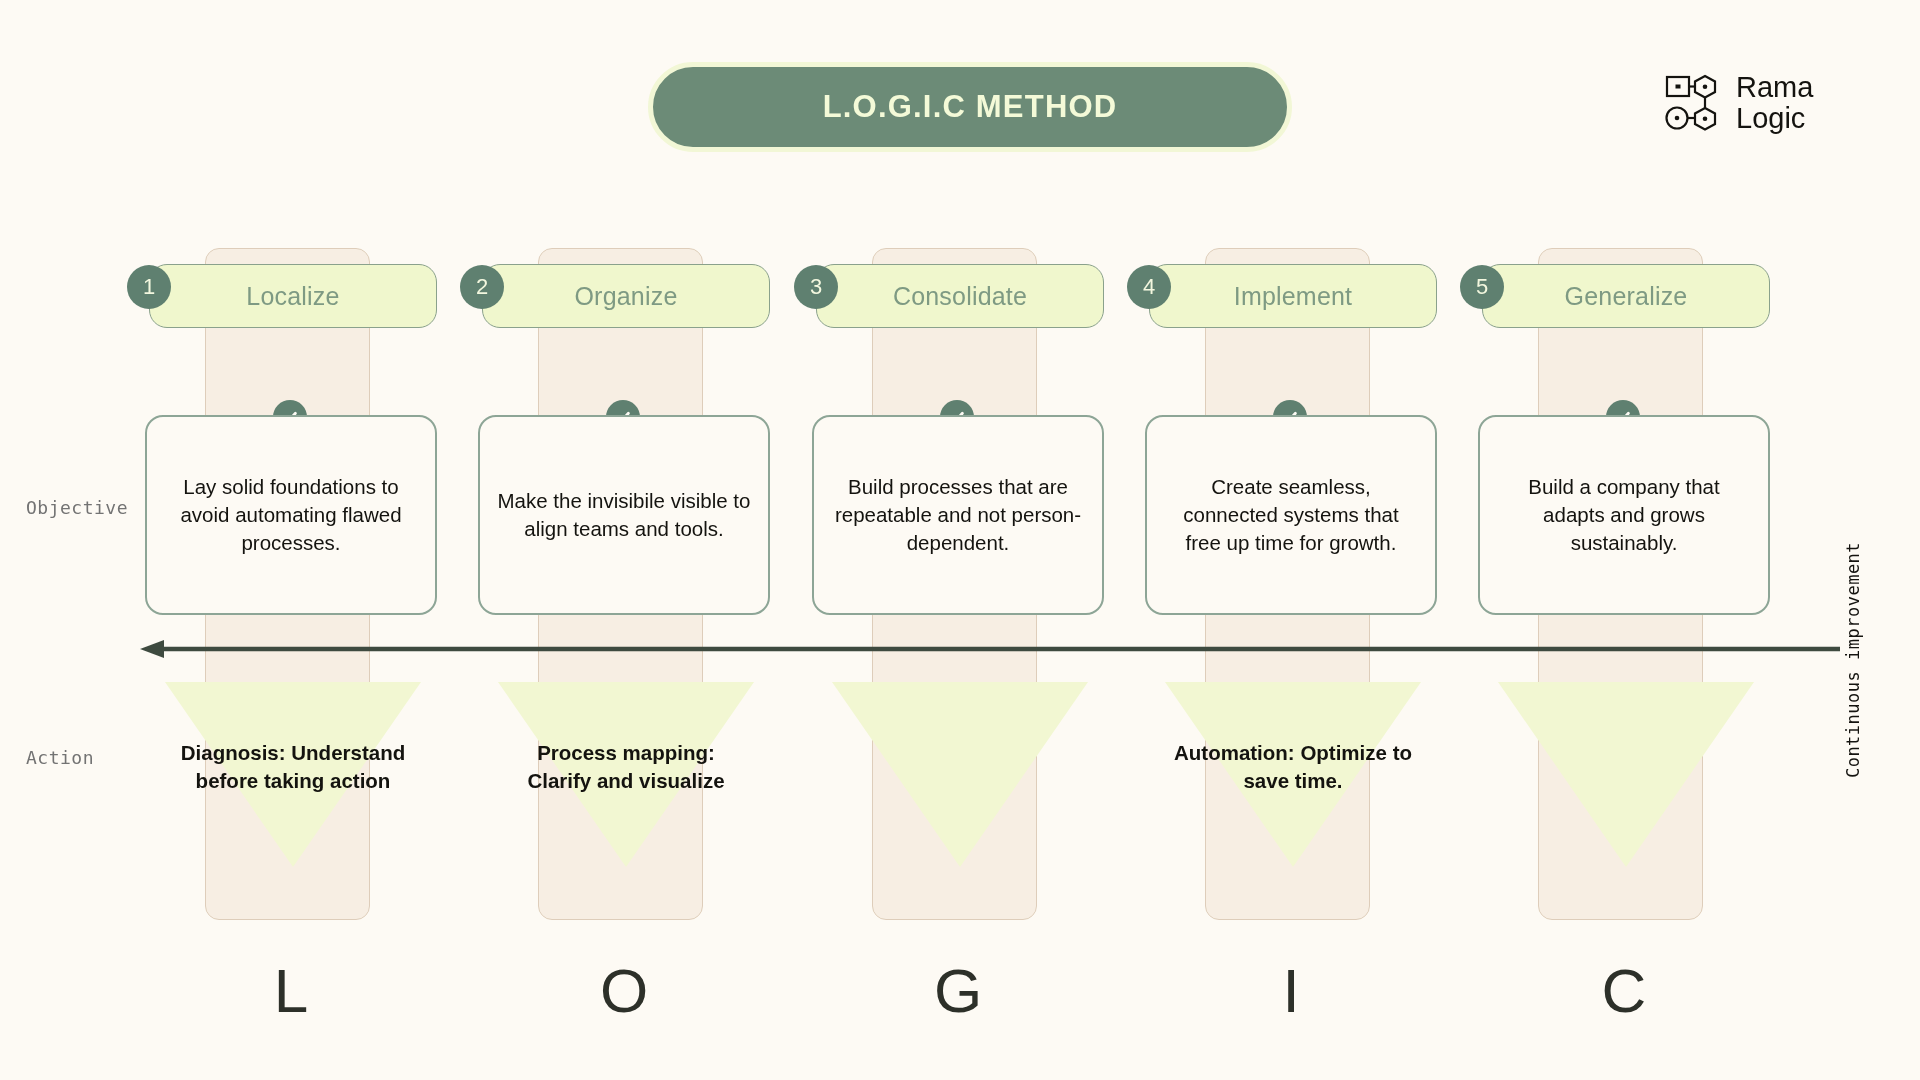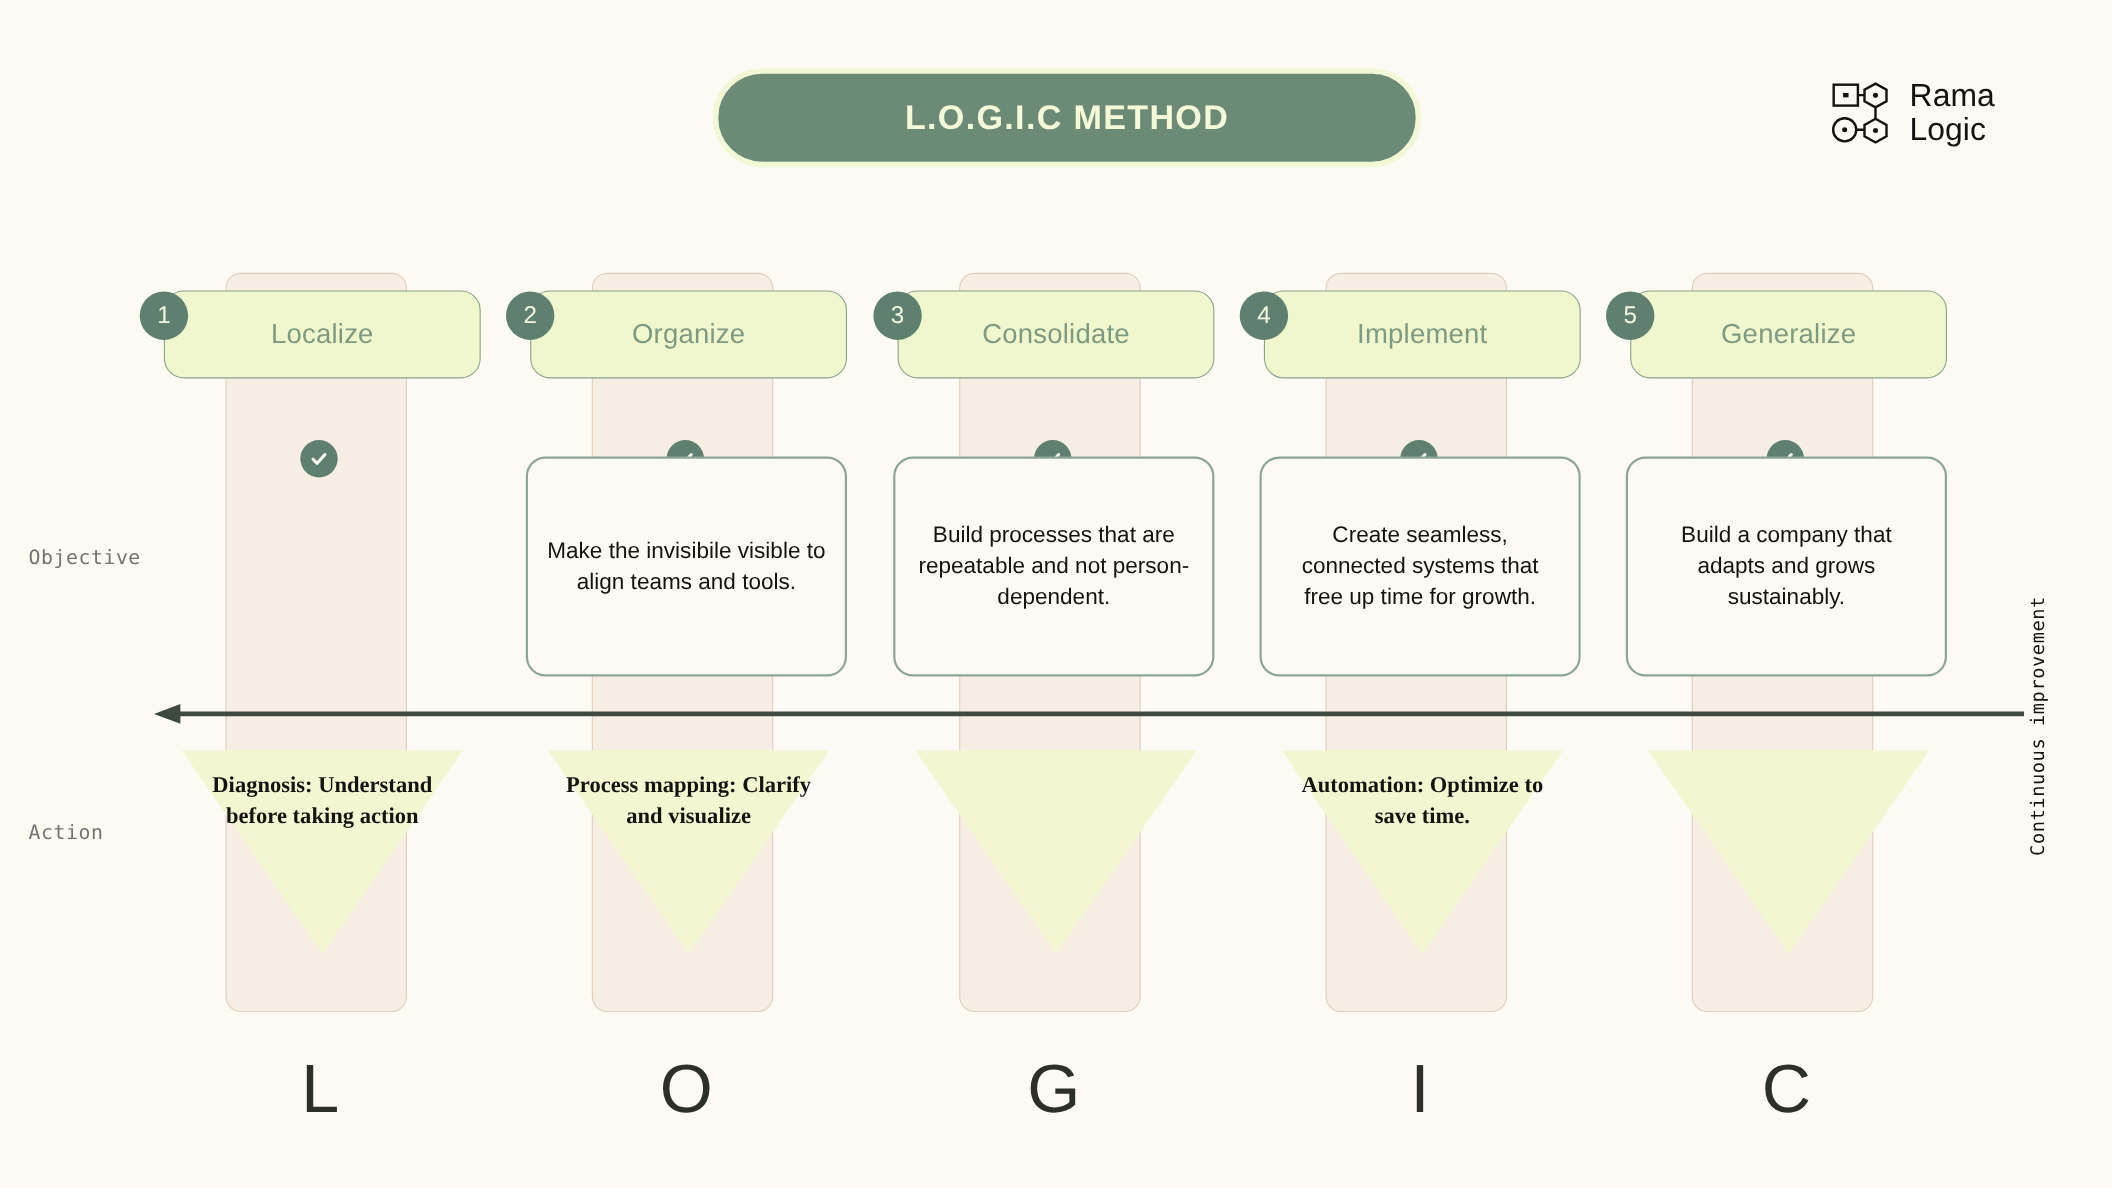--- a/index.html
+++ b/index.html
@@ -87,21 +87,21 @@
     border: 1px solid #d9c6b0;
     border-radius: 14px;
     box-sizing: border-box;
     opacity: .85;
   }
 
   
   .head-pill {
     position: absolute;
     left: 4px; top: 264px;
-    width: 288px; height: 80px;
+    width: 288px; height: 64px;
     background: #f0f7cd;
     border: 1.6px solid #8aa18c;
     border-radius: 18px;
     box-sizing: border-box;
     display: flex; align-items: center; justify-content: center; text-align: center;
   }
   .head-label {
     color: #7e9a83;
     font-size: 25px;
     letter-spacing: .2px;
@@ -154,28 +154,27 @@
     position: absolute;
     left: 20px; top: 682px;
     width: 256px; height: 185px;
     background: #f2f7d2;
     clip-path: polygon(0 0, 100% 0, 50% 100%);
   }
 
   
   .act-text {
     position: absolute;
-    left: 26px; top: 700px;
+    left: 26px; top: 739px;
     width: 244px;
     text-align: center;
     font-size: 20.5px;
     font-weight: bold;
     line-height: 1.37;
     color: #14130f;
-    font-family: Liberation Serif, serif;
   }
 
   
   .big-letter {
     position: absolute;
     left: 0; top: 955px;
     width: 292px;
     text-align: center;
     font-size: 62px;
     font-weight: 300;
@@ -237,20 +236,23 @@
     <div class="num-badge">
       <span>1</span>
     </div>
 
     <div class="check-badge">
       <svg viewBox="0 0 24 24">
         <path d="M5.5 12.6 L10 17 L18.5 7.5" fill="none" stroke="#fdfaf4" stroke-width="3.4" stroke-linecap="round" stroke-linejoin="round"></path>
       </svg>
     </div>
 
+    <div class="obj-card">
+      <div class="obj-text">Lay solid foundations to avoid automating flawed processes.</div>
+    </div>
 
     <div class="funnel"></div>
     <div class="act-text">Diagnosis: Understand before taking action</div>
 
     <div class="big-letter">L</div>
   </div>
       <div class="col" style="left: 478px;">
     <div class="band"></div>
 
     <div class="head-pill">

